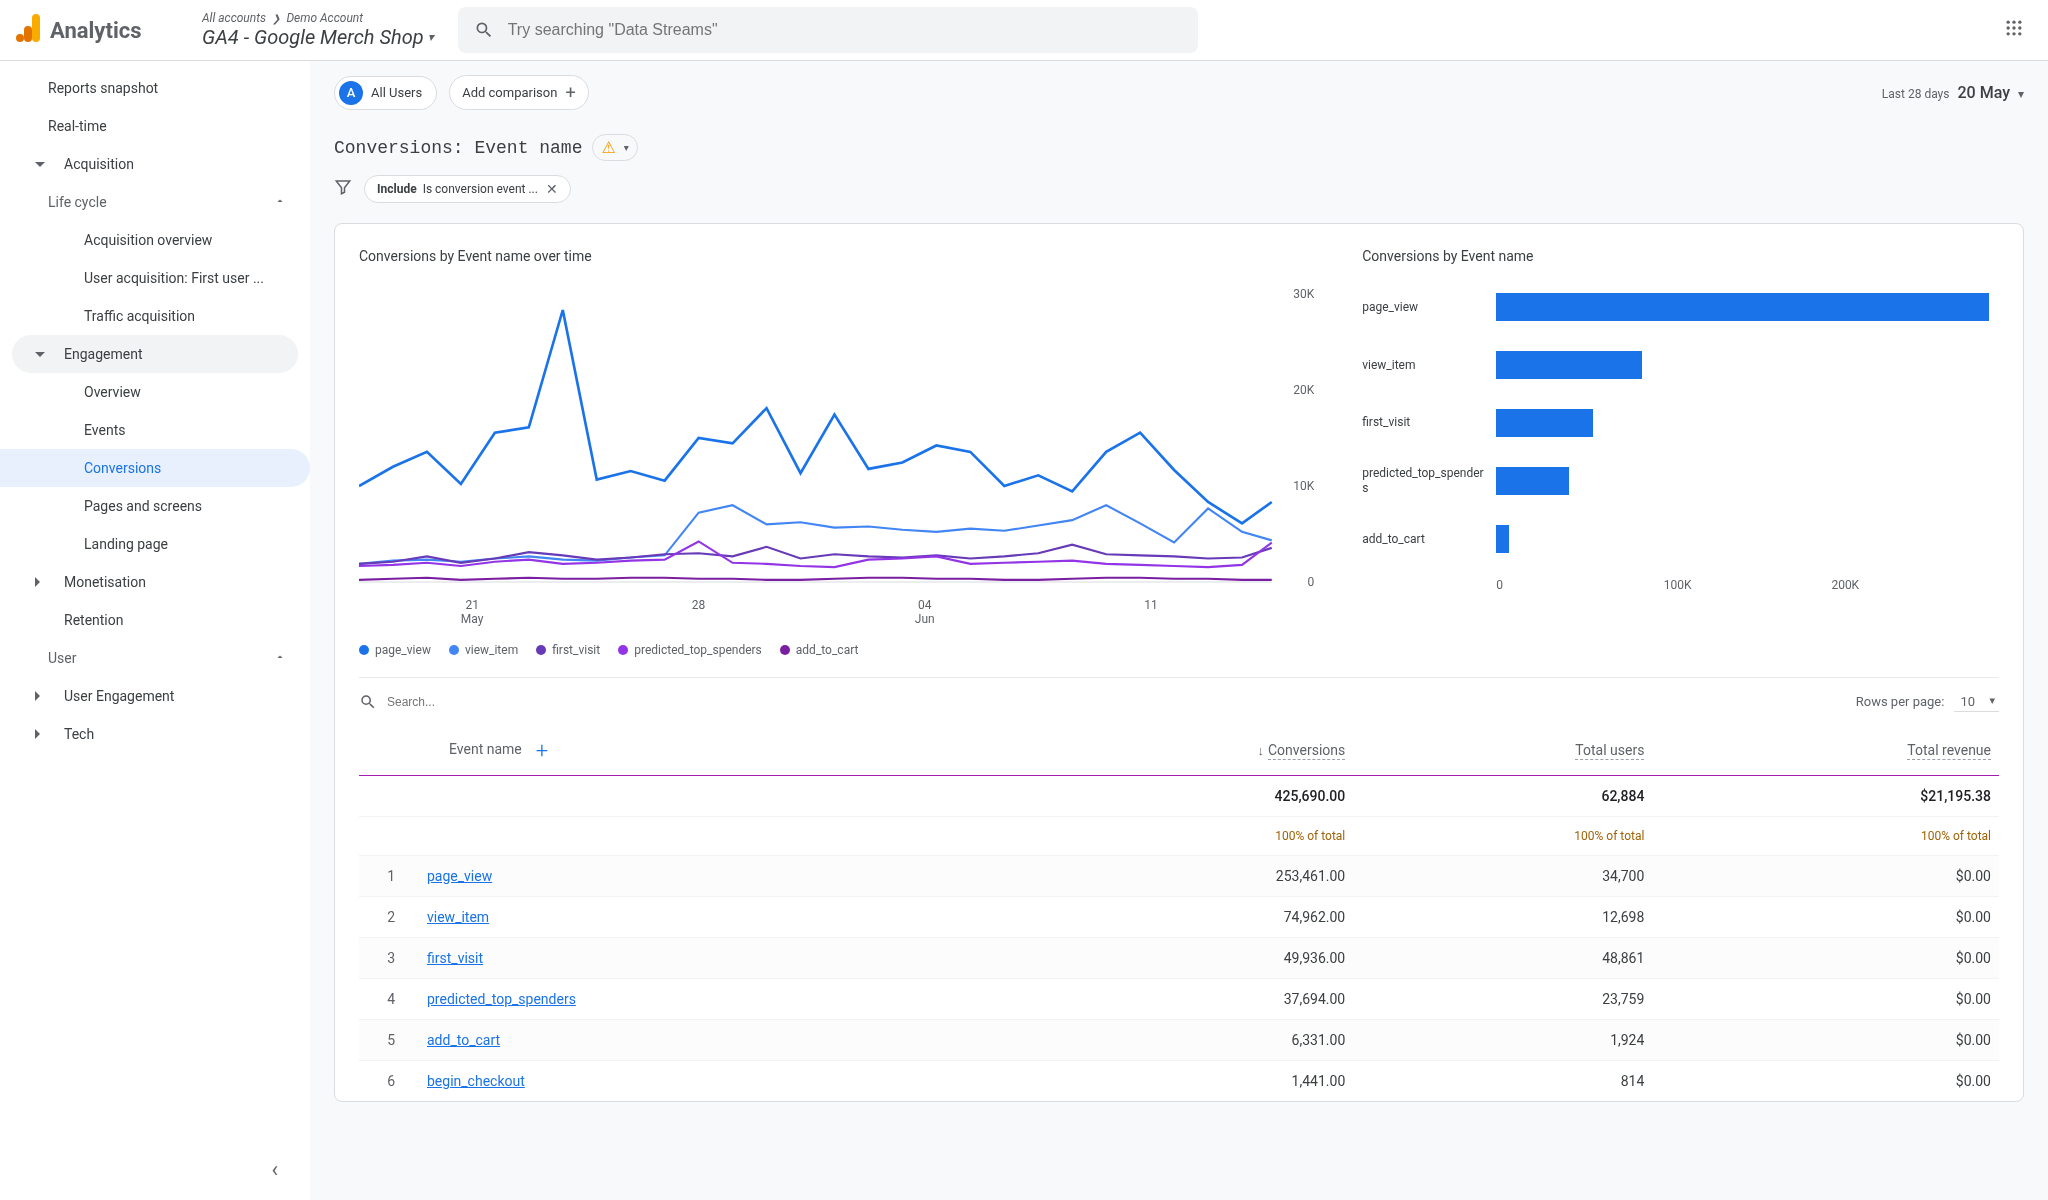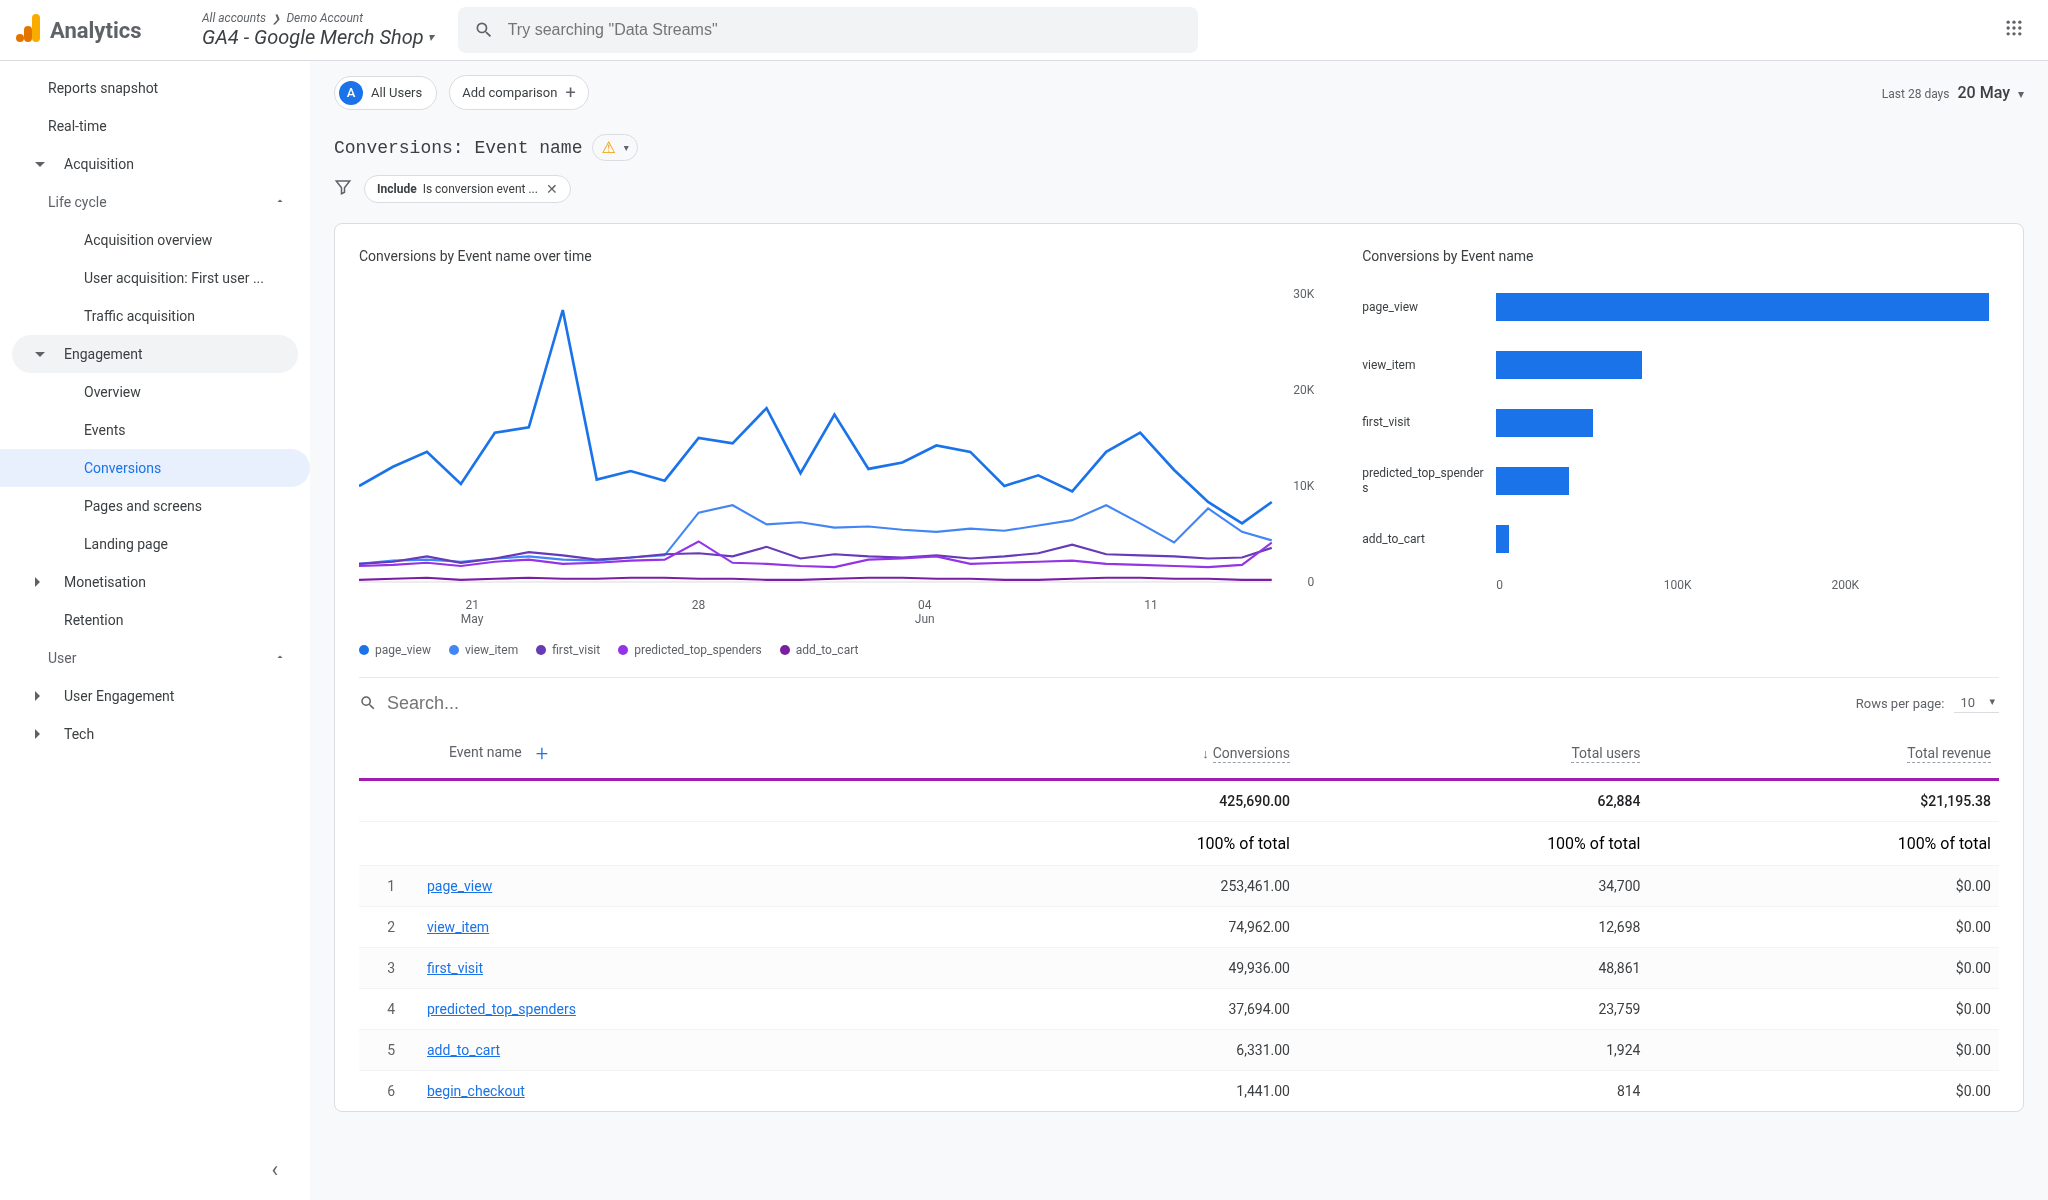--- a/index.html
+++ b/index.html
@@ -77,36 +77,36 @@
   .hbar-row { display:flex; align-items:center; gap:12px; }
   .hbar-label { width:122px; font-size:12px; color:#3c4043; text-align:left; line-height:1.2; word-break:break-word; }
   .hbar-track { flex:1; height:28px; position:relative; }
   .hbar-fill { position:absolute; left:0; top:0; bottom:0; background:#1a73e8; }
   .hbar-axis { display:flex; margin-left:134px; font-size:12px; color:#5f6368; padding-top:10px;}
   .hbar-axis div { flex:1; text-align:left; }
 
   
   .table-block { border-top:1px solid #e8eaed; }
   .table-tools { display:flex; align-items:center; padding:14px 0; font-size:14px; color:#5f6368; }
-  .table-tools input { border:none; outline:none; font-size:18px; margin-left:8px; color:#5f6368; }
+  .table-tools input { border:none; outline:none; font-size:12px; margin-left:8px; color:#5f6368; }
   .rpp { margin-left:auto; display:flex; align-items:center; gap:10px; font-size:13px; color:#5f6368;}
   .rpp-select { border-bottom:1px solid #dadce0; padding:2px 24px 2px 6px; position:relative; cursor:pointer;}
   .rpp-select::after { content:"▾"; position:absolute; right:4px; top:2px; font-size:11px; }
 
   table.data { width:100%; border-collapse:collapse; font-size:14px; }
-  table.data th { text-align:right; font-weight:400; color:#5f6368; padding:12px 8px; border-bottom:3px solid #a21caf; white-space:nowrap;}
+  table.data th { text-align:right; font-weight:400; color:#5f6368; padding:12px 8px; border-bottom:1px solid #a21caf; white-space:nowrap;}
   table.data th .dotted { border-bottom:1px dashed #9aa0a6; padding-bottom:1px;}
   table.data th.name-col { text-align:left; padding-left:90px; }
   table.data th .addcol { color:#1a73e8; font-size:22px; margin-left:14px; cursor:pointer; font-weight:300; vertical-align:middle;}
   table.data td { text-align:right; padding:12px 8px; border-top:1px solid #f1f3f4; }
   table.data td.idx { text-align:right; color:#5f6368; width:60px; padding-right:24px;}
   table.data td.name { text-align:left; }
   table.data td.name a { color:#1a73e8; text-decoration:underline; cursor:pointer;}
   .totals td { font-weight:500; color:#202124; border-top:none; padding-bottom:2px;}
-  .totals-sub td { font-size:16px; color:#000000; border-top:none; padding-top:0; padding-bottom:14px;}
+  .totals-sub td { font-size:12px; color:#a16207; border-top:none; padding-top:0; padding-bottom:14px;}
   .sort-arrow { font-size:13px; margin-right:4px; }
   table.data tbody tr:nth-child(odd) td { background:#fcfcfc; }
   table.data .totals td, table.data .totals-sub td { background:#fff !important; }
 
   .icon-svg { fill:#5f6368; }
 </style>
 </head>
 <body>
 
 <div class="top-header">

